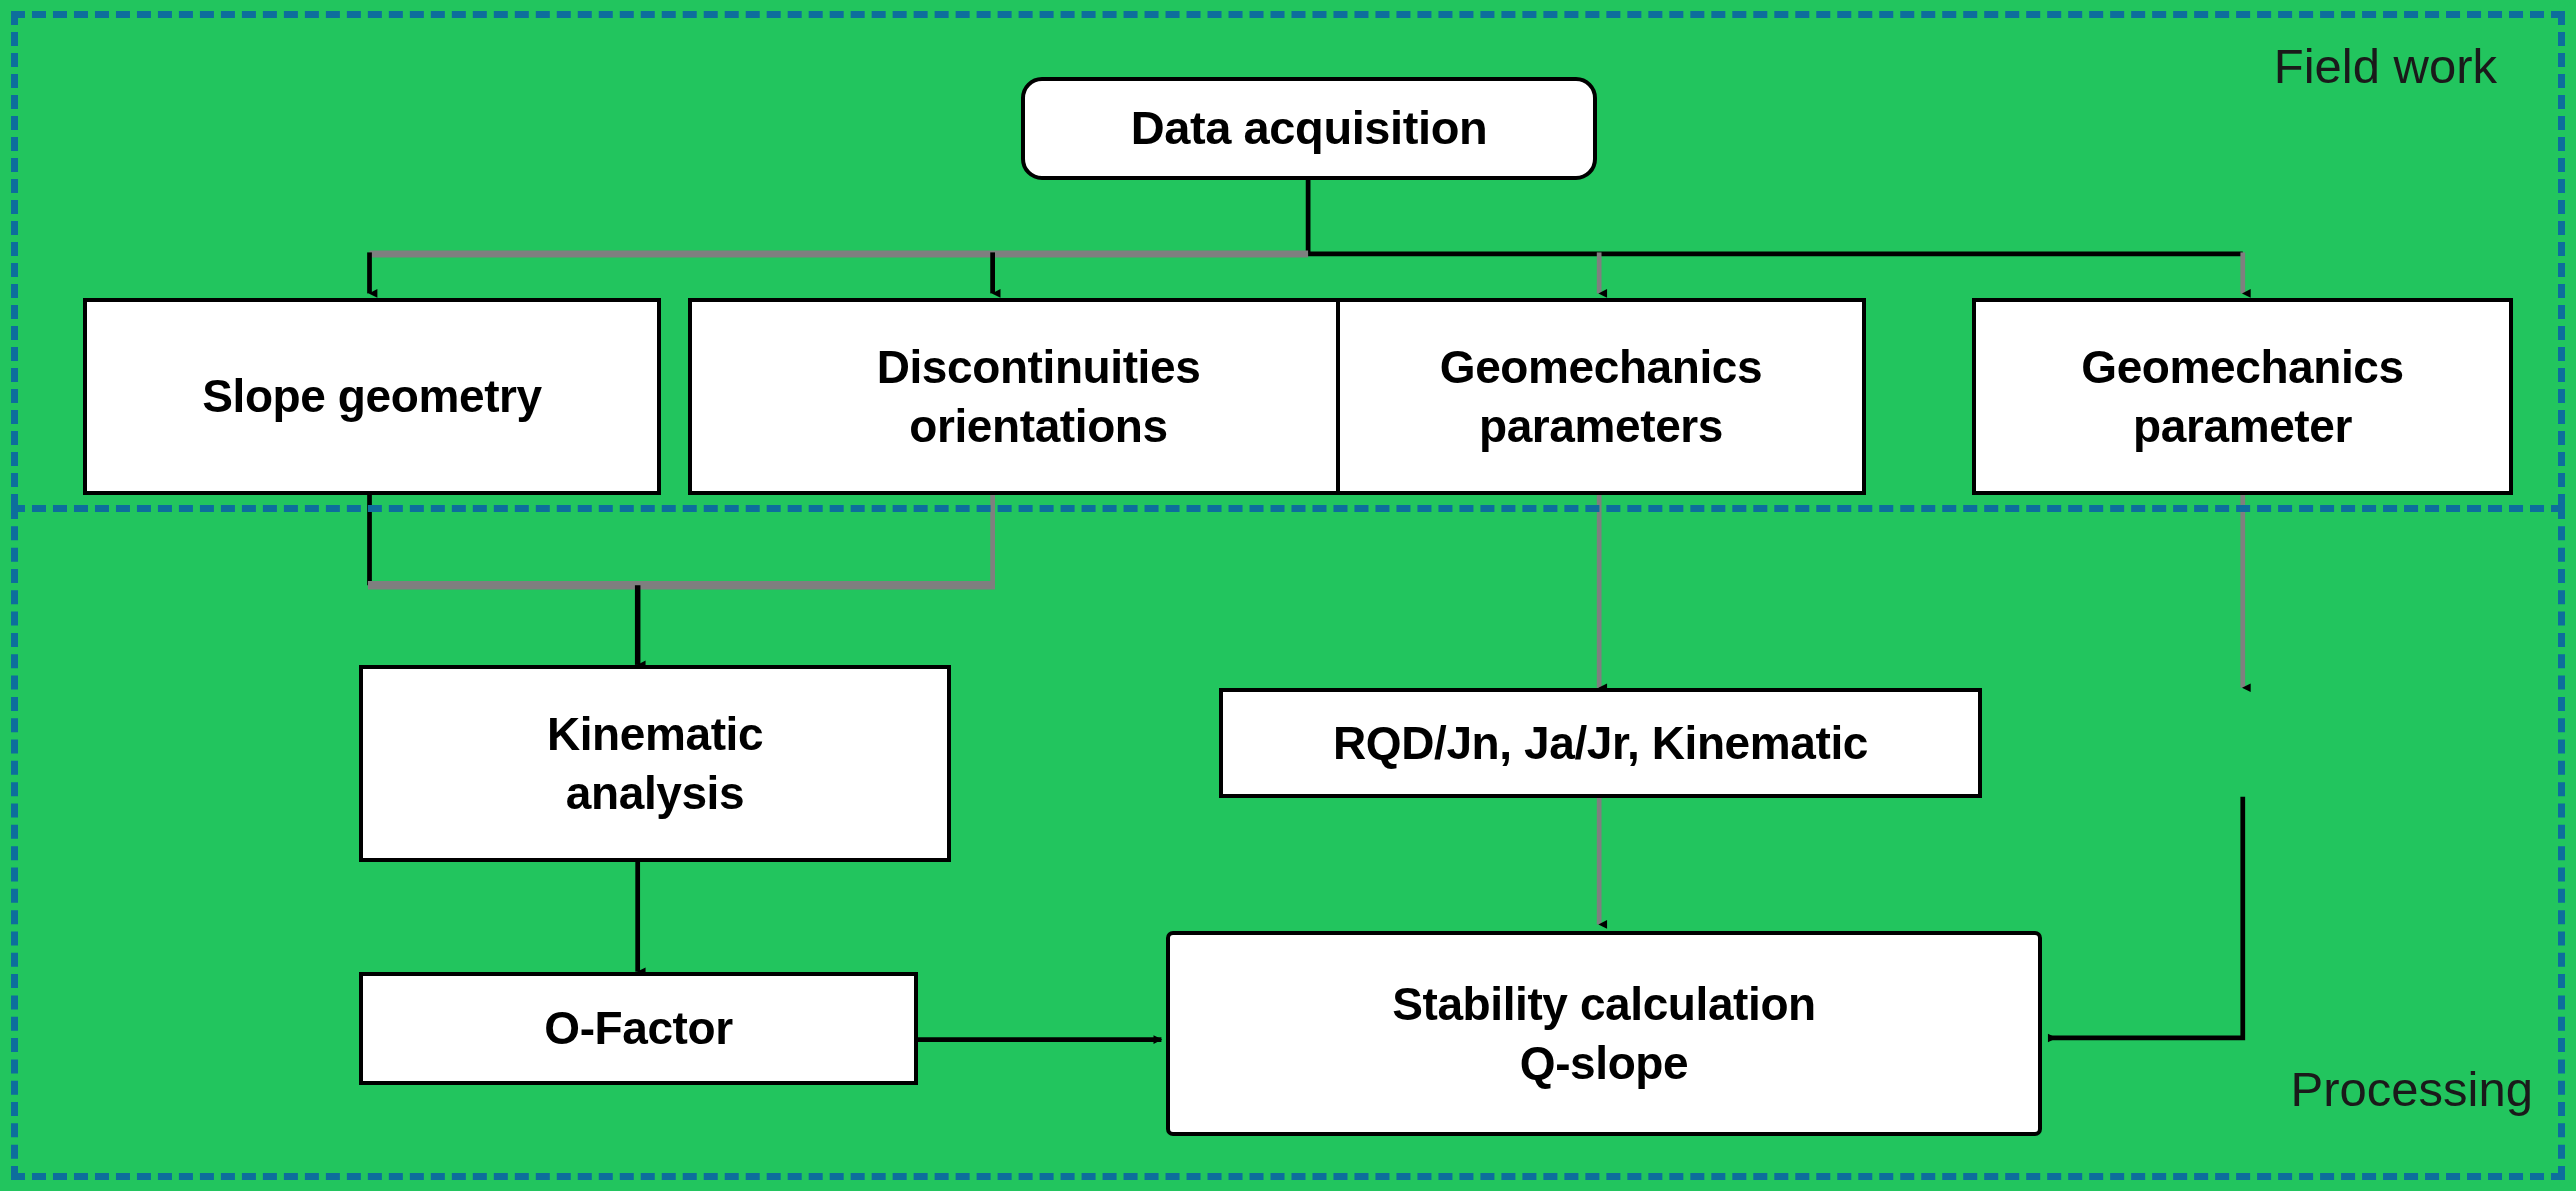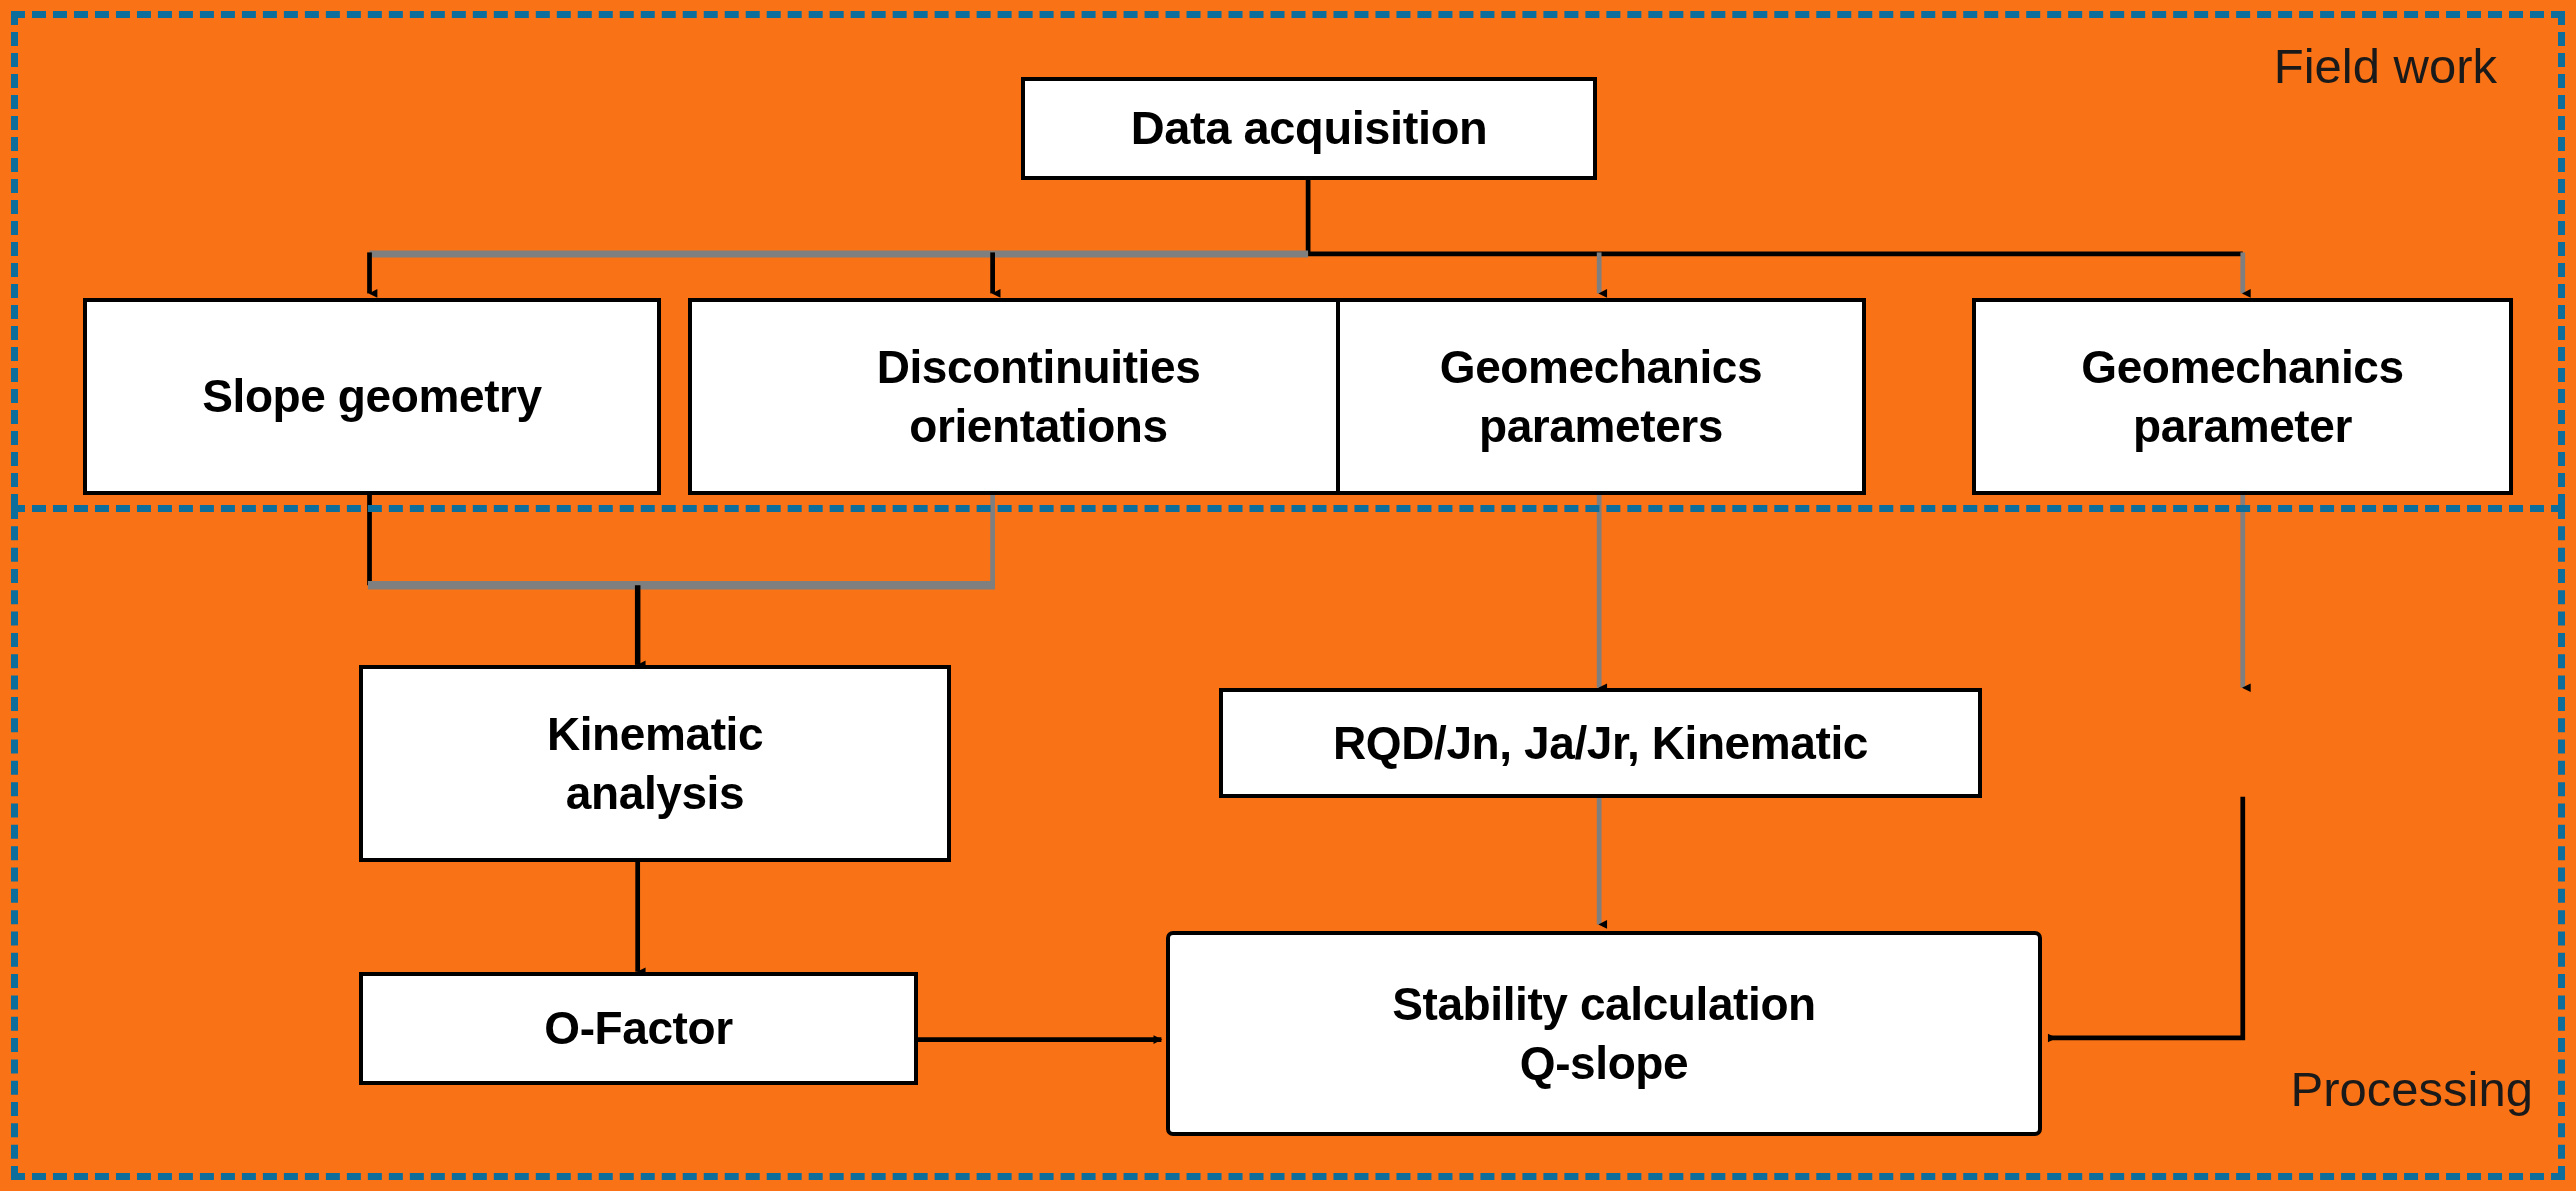--- a/index.html
+++ b/index.html
@@ -8,21 +8,21 @@
     padding: 0;
     background: #ffffff;
   }
   body {
     font-family: "Liberation Sans", sans-serif;
   }
   #diagram-root {
     position: relative;
     width: 2576px;
     height: 1191px;
-    background: #f97316;
+    background: #22c55e;
     overflow: hidden;
   }
   #flow-svg {
     position: absolute;
     left: 0;
     top: 0;
     width: 2576px;
     height: 1191px;
   }
 
@@ -134,21 +134,21 @@
 
     <path d="M 808,1090 L 808,1232" stroke="#000000" stroke-width="6" fill="none" marker-end="url(#arrow-down)"></path>
 
     <path d="M 2027,1010 L 2027,1172" stroke="#7f7f7f" stroke-width="6" fill="none" marker-end="url(#arrow-down)"></path>
 
     <path d="M 1163,1318 L 1472,1318" stroke="#000000" stroke-width="6" fill="none" marker-end="url(#arrow-right)"></path>
 
     <path d="M 2843,1010 L 2843,1316 L 2597,1316" stroke="#000000" stroke-width="6" fill="none" marker-end="url(#arrow-left)"></path>
   </svg>
 
-  <div class="node" style="left:1021px; top:77px; width:576px; height:103px; font-size:47px;">
+  <div class="node" style="left:1021px; top:77px; width:576px; height:103px; font-size:47px;border-radius:21px;">
     <span class="node-label">Data acquisition</span>
   </div>
 
   <div class="node" style="left:83px; top:298px; width:578px; height:197px; font-size:46px;">
     <span class="node-label">Slope geometry</span>
   </div>
 
   <div class="node" style="left:688px; top:298px; width:701px; height:197px; font-size:46px;">
     <span class="node-label">Discontinuities
 orientations</span>

